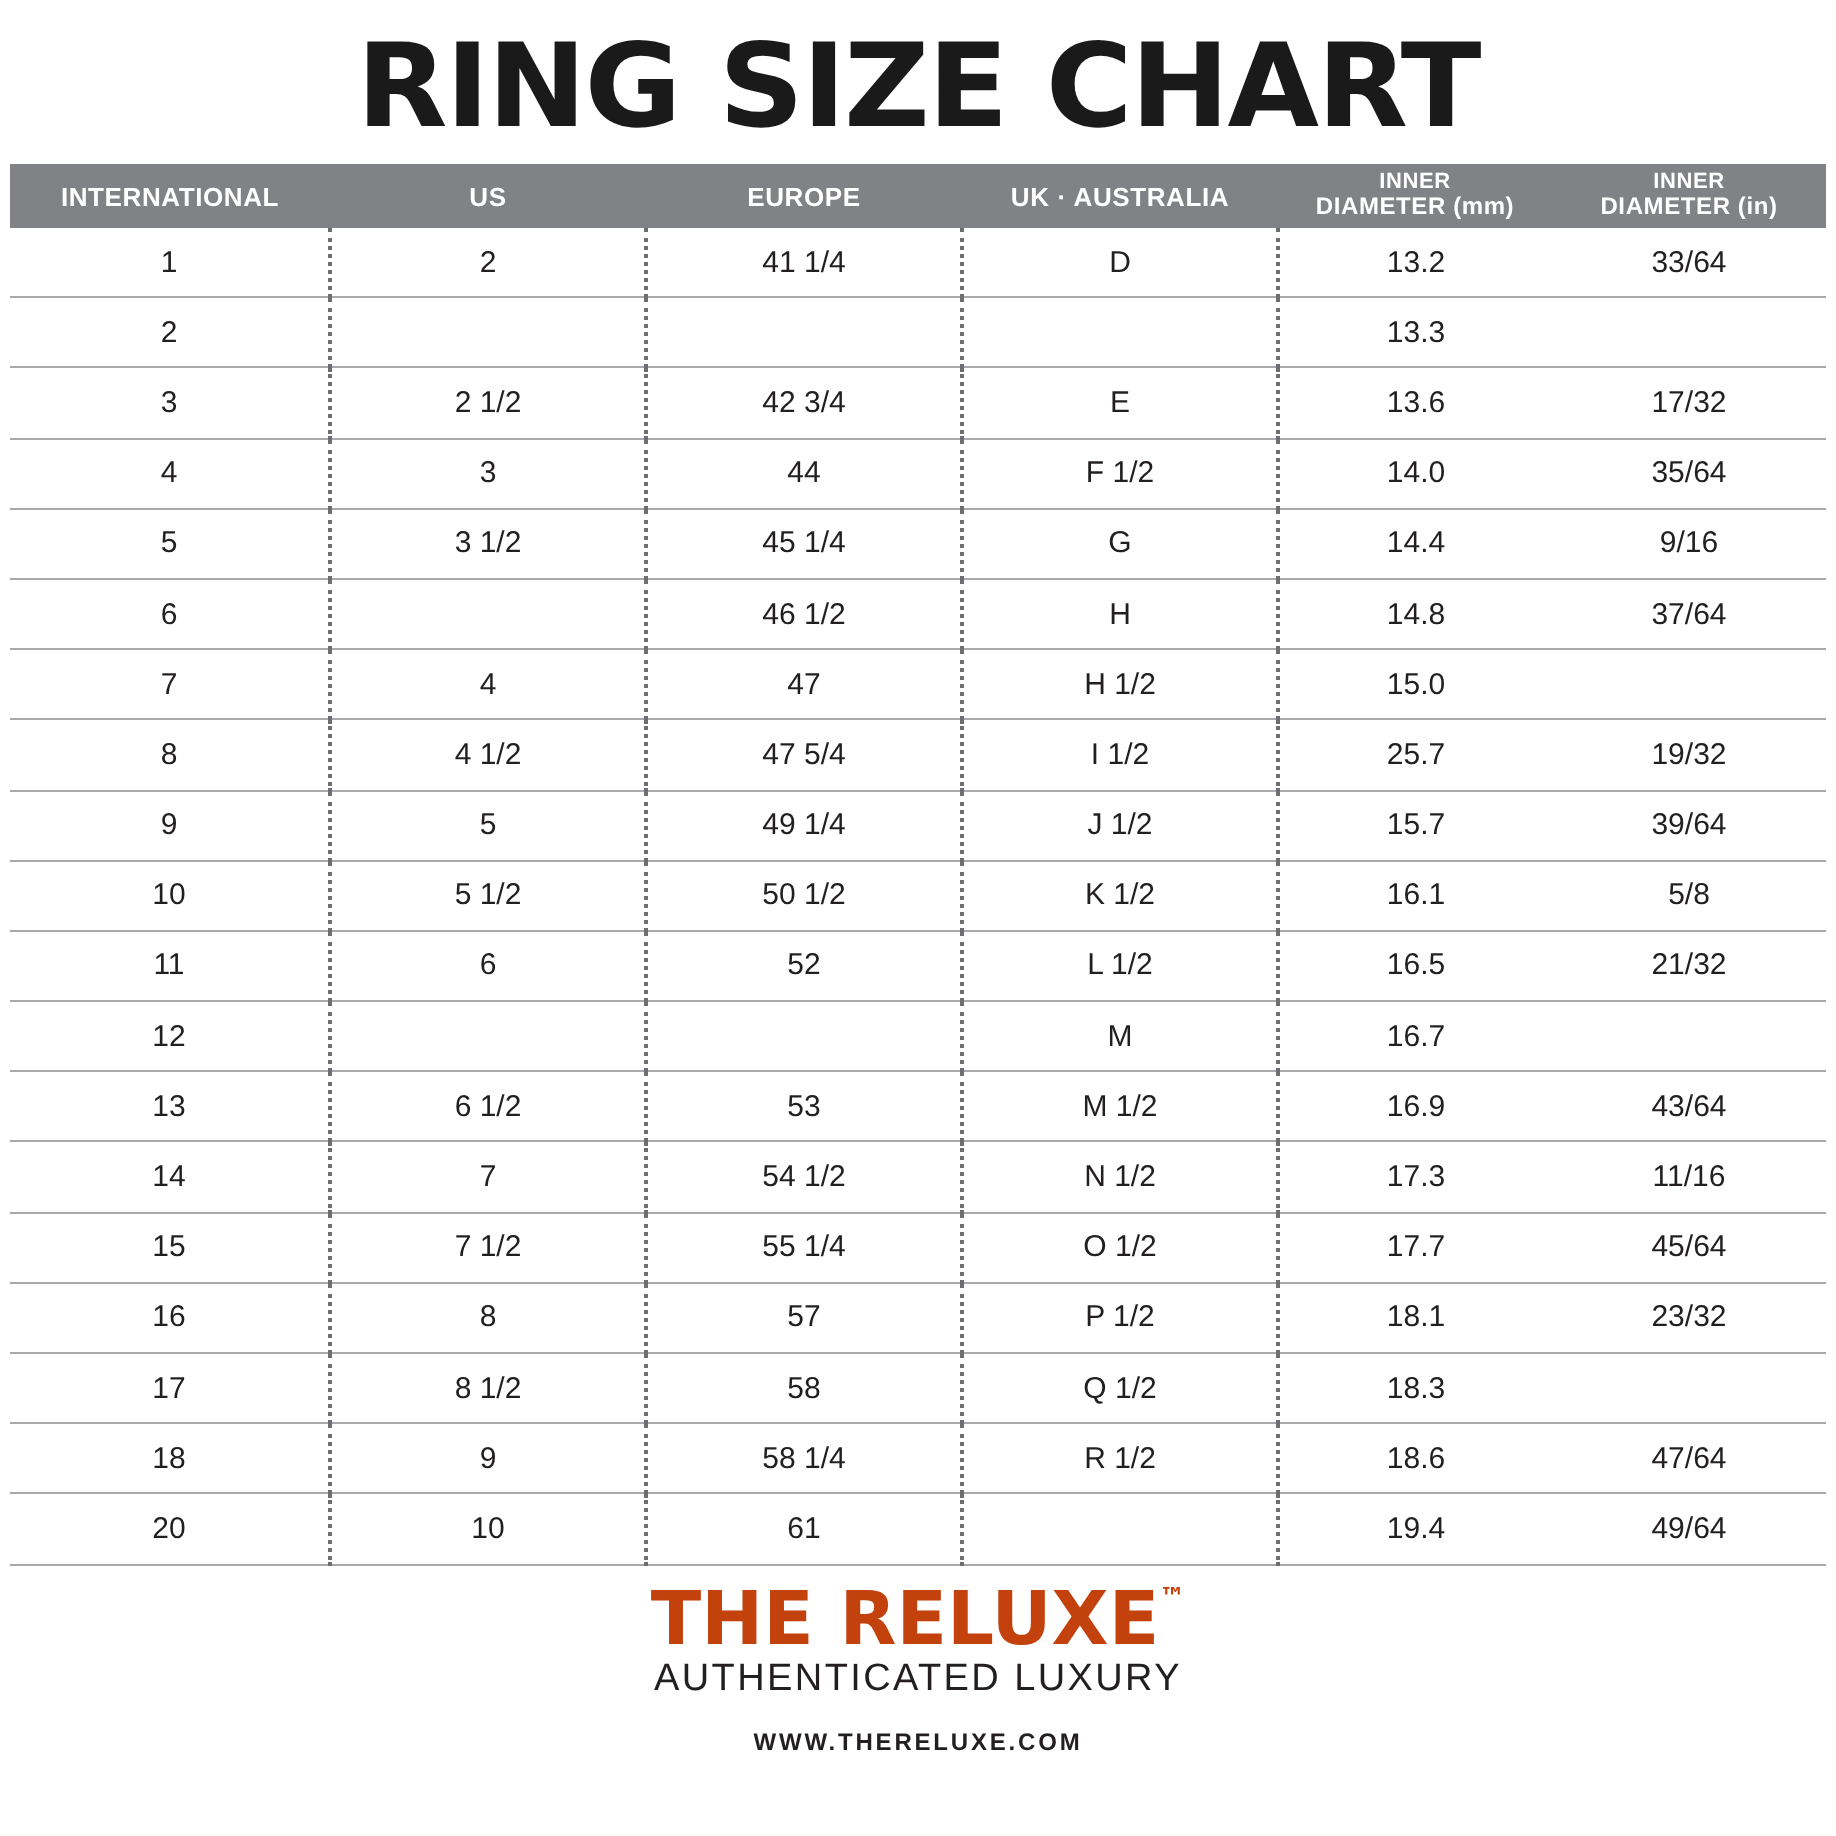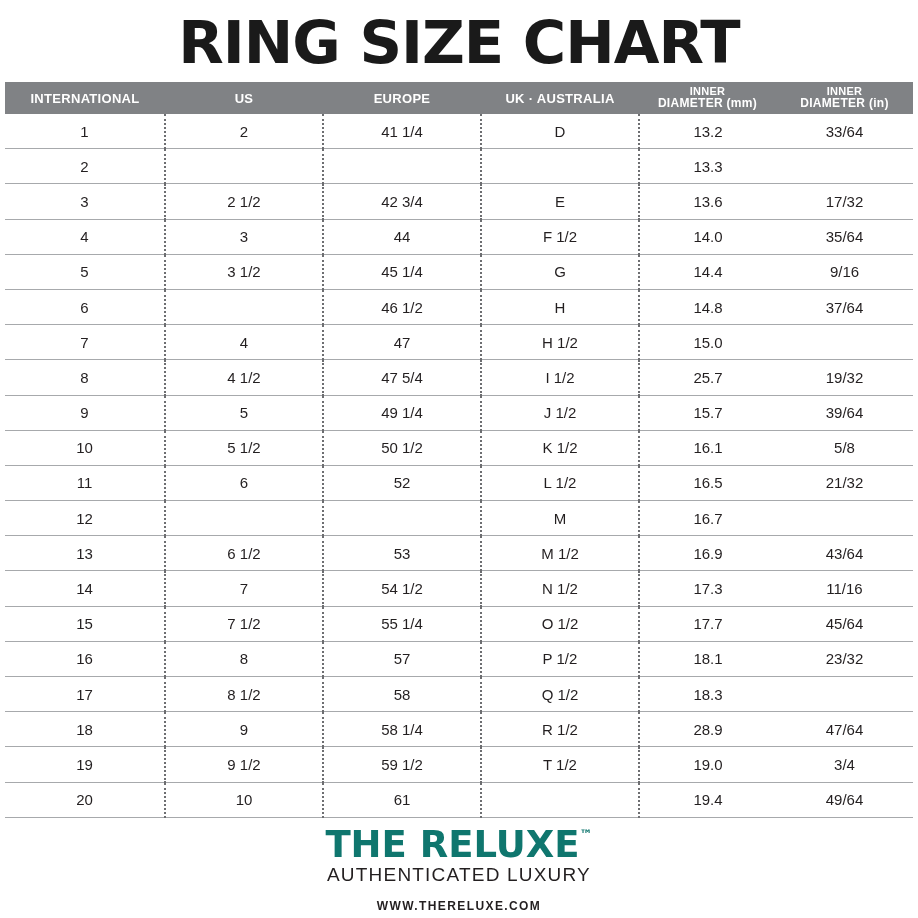--- a/index.html
+++ b/index.html
@@ -87,21 +87,21 @@
   .footer {
     text-align: center;
     margin-top: 8px;
   }
   .brand {
     font-family: "DejaVu Sans", sans-serif;
     font-weight: bold;
     font-size: 37px;
     letter-spacing: 0px;
     line-height: 1;
-    color: #0f766e;
+    color: #c2410c;
     position: relative;
     display: inline-block;
   }
   .brand .tm {
     font-size: 13px;
     vertical-align: top;
     position: relative;
     top: 2px;
     letter-spacing: 0;
   }
@@ -289,30 +289,22 @@
           <td class="dotted-right">58</td>
           <td class="dotted-right">Q 1/2</td>
           <td>18.3</td>
           <td></td>
         </tr>
         <tr>
           <td class="dotted-right">18</td>
           <td class="dotted-right">9</td>
           <td class="dotted-right">58 1/4</td>
           <td class="dotted-right">R 1/2</td>
-          <td>28.9</td>
+          <td>18.6</td>
           <td>47/64</td>
-        </tr>
-        <tr>
-          <td class="dotted-right">19</td>
-          <td class="dotted-right">9 1/2</td>
-          <td class="dotted-right">59 1/2</td>
-          <td class="dotted-right">T 1/2</td>
-          <td>19.0</td>
-          <td>3/4</td>
         </tr>
         <tr>
           <td class="dotted-right">20</td>
           <td class="dotted-right">10</td>
           <td class="dotted-right">61</td>
           <td class="dotted-right"></td>
           <td>19.4</td>
           <td>49/64</td>
         </tr>
       </tbody>

